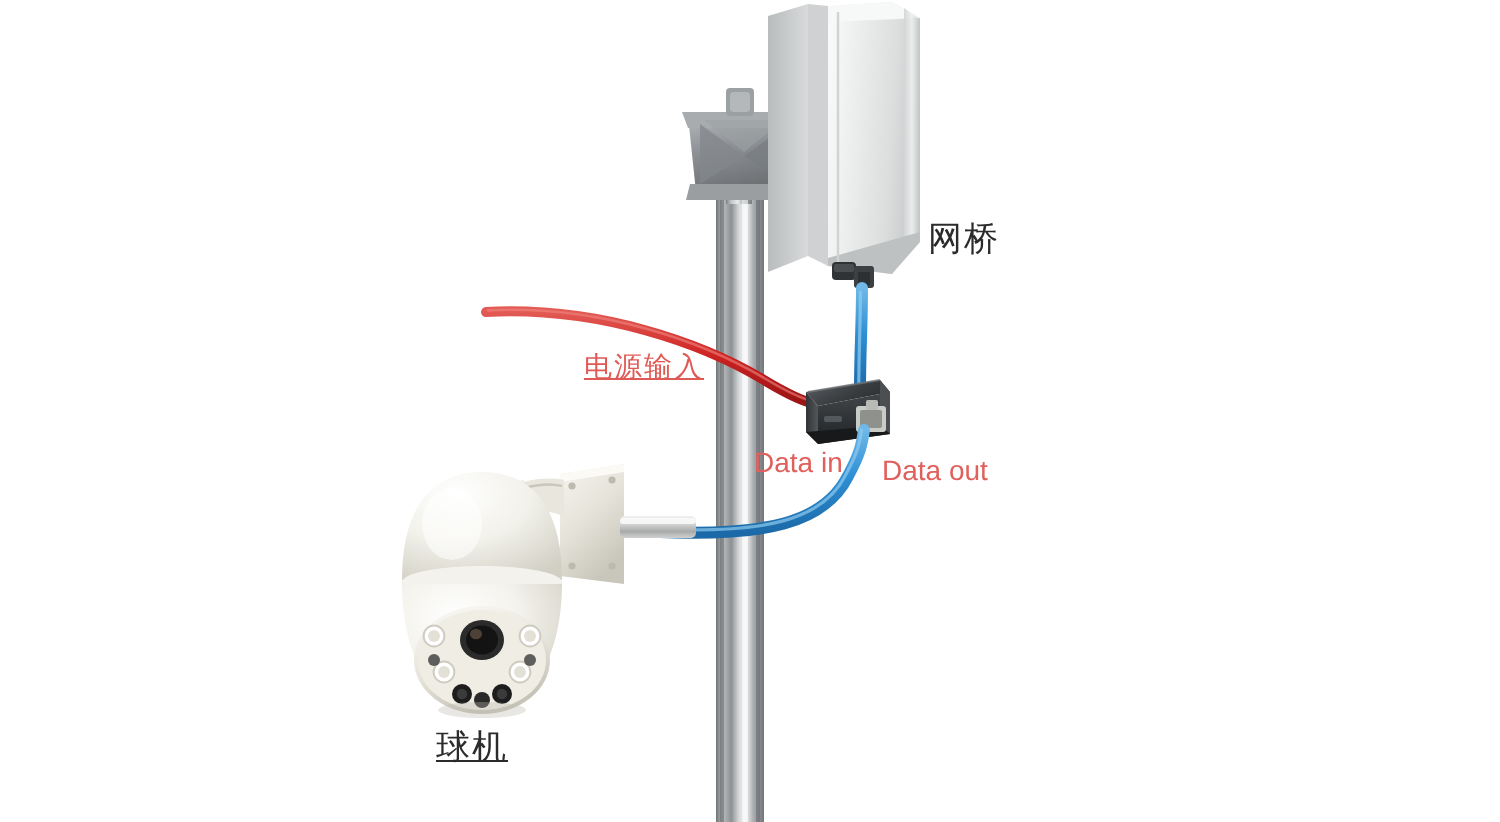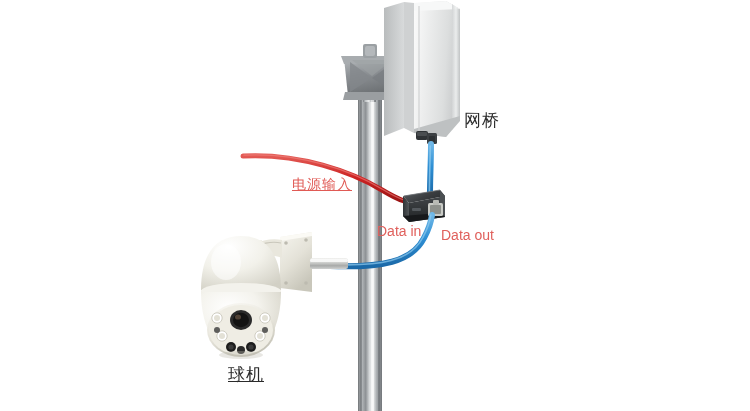--- a/index.html
+++ b/index.html
@@ -44,21 +44,21 @@
     letter-spacing: 1px;
     text-decoration: underline;
   }
   .lbl-red-en {
     font-family: "Liberation Sans", "DejaVu Sans", sans-serif;
     color: #e0605c;
     font-size: 14px;
   }
   #label-bridge   { left: 464px; top: 112px; }
   #label-poe      { left: 437px; top: 229px; }
-  #label-camera   { left: 228px; top: 366px; text-decoration: underline; }
+  #label-camera   { left: 218px; top: 366px; text-decoration: underline; }
   #label-power-in { left: 292px; top: 177px; }
   #label-data-in  { left: 377px; top: 224px; text-align: right; }
   #label-data-out { left: 441px; top: 204px; margin-top: 24px; }
 </style>
 </head>
 <body>
 
 <div id="scene">
 
   <svg class="layer" viewBox="0 0 750 411">

